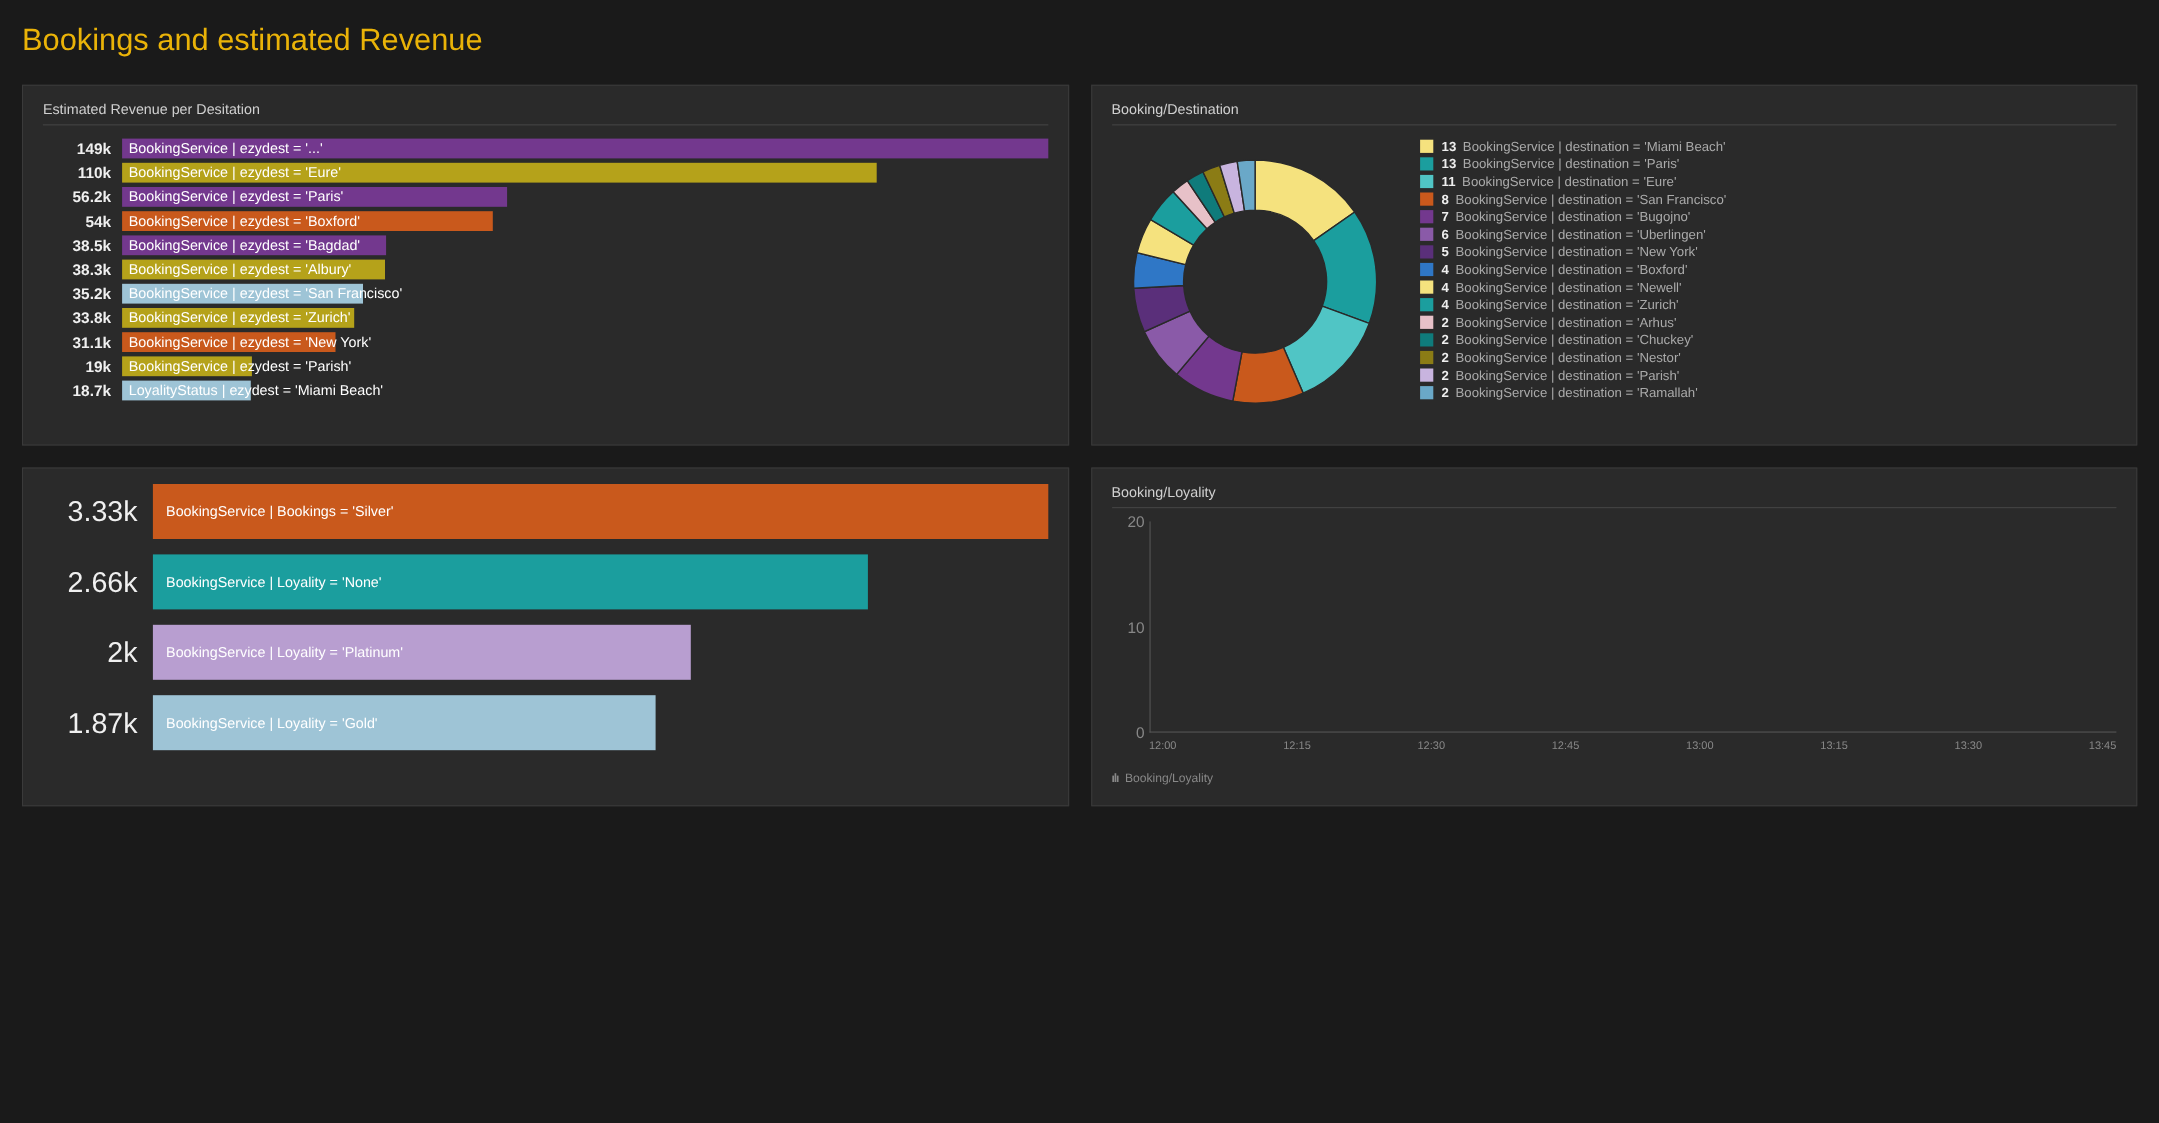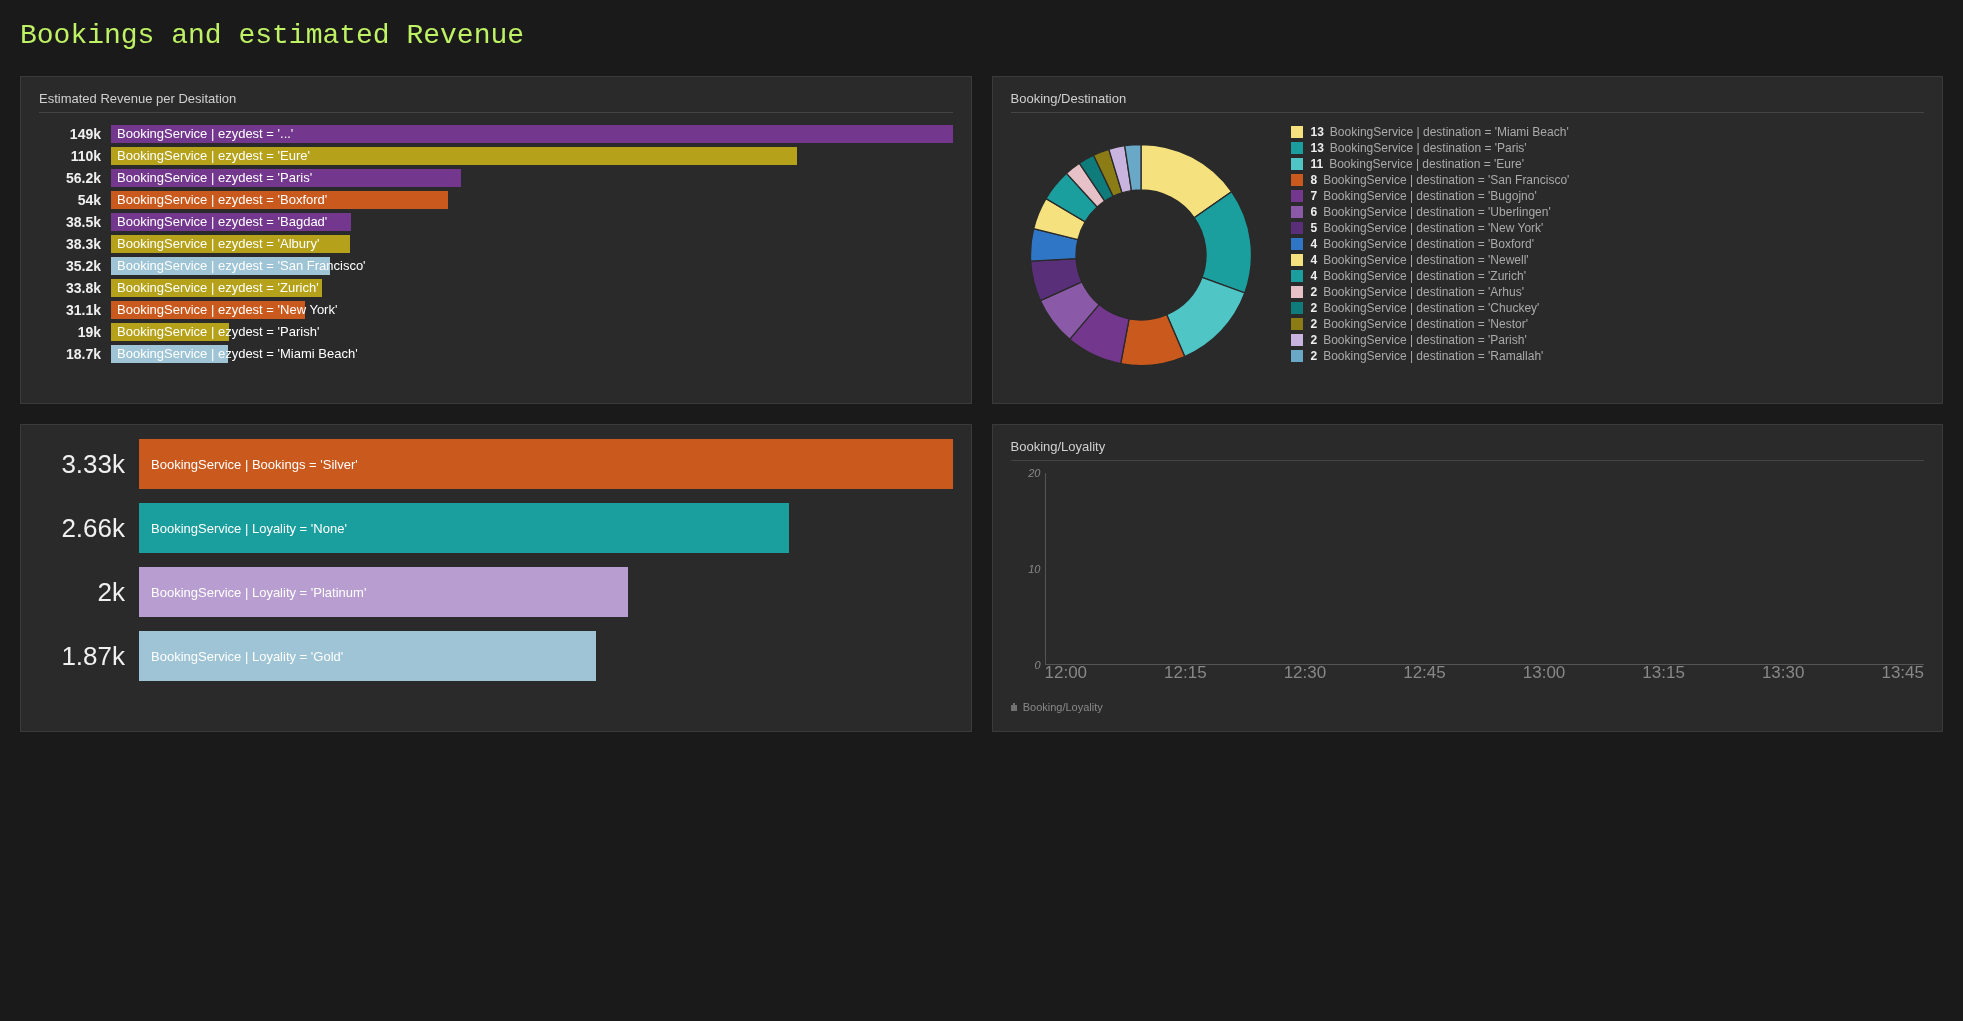--- a/index.html
+++ b/index.html
@@ -5,23 +5,22 @@
   * { box-sizing: border-box; margin: 0; padding: 0; }
   body {
     background: #1a1a1a;
     color: #e0e0e0;
     font-family: "Segoe UI", Arial, sans-serif;
     padding: 10px 20px 20px 20px;
   }
   h1.page-title {
     font-weight: 300;
     font-size: 28px;
-    color: #bef264;
+    color: #eab308;
     margin: 10px 0 25px 0;
-    font-family: Liberation Mono, monospace;
   }
   .grid {
     display: grid;
     grid-template-columns: 1fr 1fr;
     gap: 20px;
   }
   .panel {
     background: #2a2a2a;
     border: 1px solid #3a3a3a;
     border-radius: 0;
@@ -138,23 +137,22 @@
   }
   .colchart-y {
     position: absolute;
     left: 0; top: 0; bottom: 28px;
     width: 34px;
   }
   .ytick {
     position: absolute;
     right: 4px;
     transform: translateY(50%);
-    font-size: 11px;
+    font-size: 14px;
     color: #888;
-    font-style: italic;
   }
   .colchart-plot {
     position: absolute;
     left: 34px; right: 0; top: 0; bottom: 28px;
     border-left: 1px solid #555;
     border-bottom: 1px solid #555;
     display: flex;
     align-items: flex-end;
     overflow: hidden;
   }
@@ -166,21 +164,21 @@
     margin-right: 3px;
   }
   .col-bar {
     width: 3px;
   }
   .colchart-x {
     position: absolute;
     left: 34px; right: 0; bottom: 10px;
     display: flex;
     justify-content: space-between;
-    font-size: 17px;
+    font-size: 10px;
     color: #888;
   }
   .chart-footer {
     margin-top: 8px;
     font-size: 11px;
     color: #888;
     display: flex;
     align-items: center;
   }
   .chart-footer .ic {
@@ -267,21 +265,21 @@
           <div class="hbar-value">19k</div>
           <div class="hbar-track">
             <div class="hbar-fill" style="width: 14.0741%; background: rgb(181, 162, 26);"></div>
             <div class="hbar-label">BookingService | ezydest = 'Parish'</div>
           </div>
         </div>
         <div class="hbar-row">
           <div class="hbar-value">18.7k</div>
           <div class="hbar-track">
             <div class="hbar-fill" style="width: 13.8519%; background: rgb(158, 196, 214);"></div>
-            <div class="hbar-label">BookingService | ezydest = 'Miami Beach'</div>
+            <div class="hbar-label">LoyalityStatus | ezydest = 'Miami Beach'</div>
           </div>
         </div>
       </div>
   </div>
 
   <div class="panel">
     <div class="panel-title">Booking/Destination</div>
     <div class="donut-wrap">
       <svg class="donut-svg" id="donut" viewBox="0 0 200 200">
           <path d="M 100 15 A 85 85 0 0 1 169.6779410471138 51.31751309315706 L 140.98702414536106 71.36324299597474 A 50 50 0 0 0 100 50 Z" fill="#f5e27e" stroke="#2a2a2a" stroke-width="1"></path>

